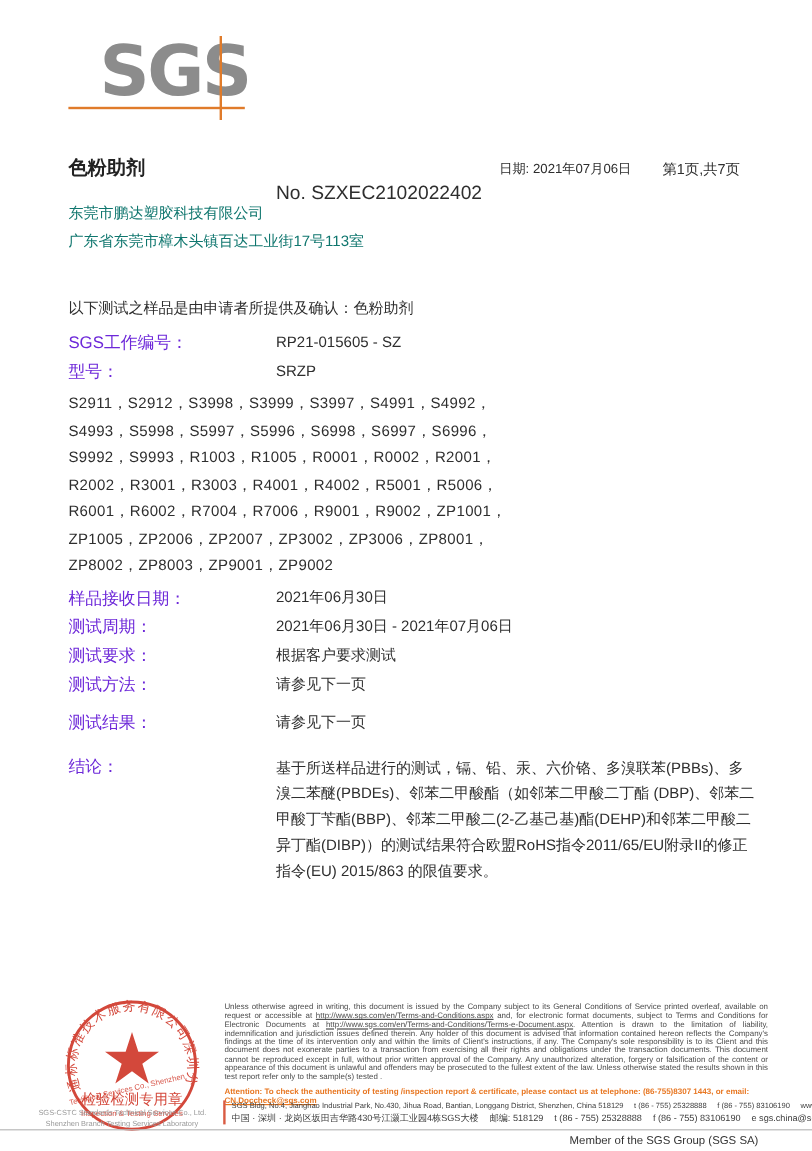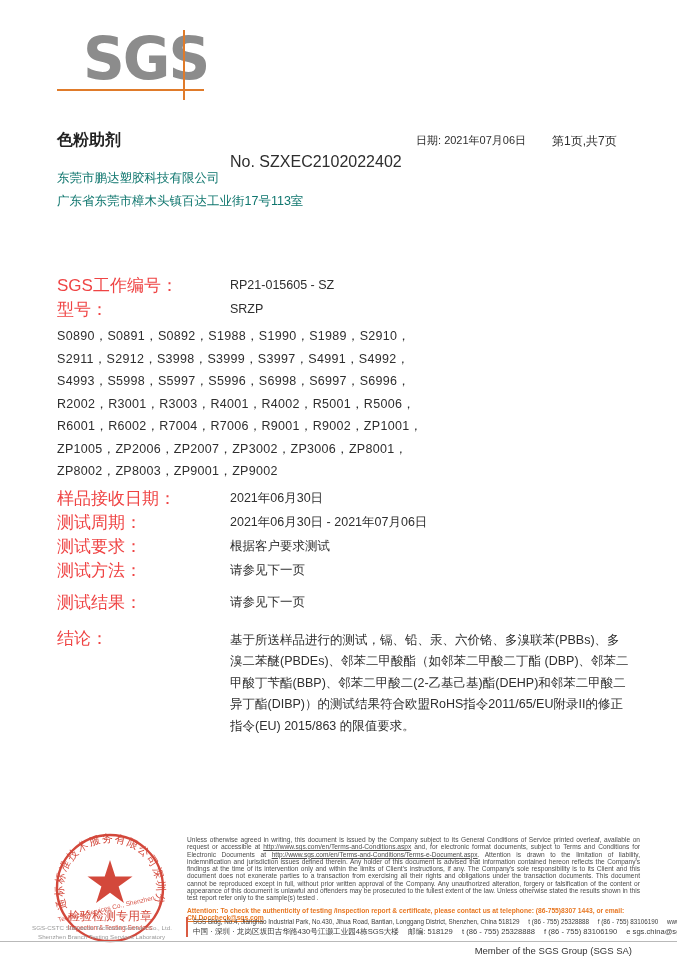--- a/index.html
+++ b/index.html
@@ -23,21 +23,21 @@
   .report-no { position:absolute; left:230px; top:3px; font-size:16px; color:#2e2e2e;margin-top:20px; }
   .report-date { position:absolute; left:416px; top:3px; font-size:11px; color:#2e2e2e; }
   .page-info { position:absolute; left:552px; top:3px; font-size:12px; color:#2e2e2e; }
   
   .applicant { position:absolute; left:57px; top:167px; width:560px; }
   .applicant div { font-size:12.5px; line-height:23px; color:#0f766e; }
   
   .sample-statement { position:absolute; left:57px; top:249px; font-size:12.5px; color:#2e2e2e; }
   .info { position:absolute; left:57px; top:274px; width:580px; }
   .info-row { display:flex; align-items:flex-start; }
-  .info-row .label { width:173px; flex:0 0 173px; font-size:17px; line-height:17px; color:#ef4444; padding:3px 0 4px 0; }
+  .info-row .label { width:173px; flex:0 0 173px; font-size:14px; line-height:17px; color:#6d28d9; padding:3px 0 4px 0; }
   .info-row .value { font-size:12.5px; line-height:17px; color:#2e2e2e; padding:3px 0 4px 0; }
   .ref-line { font-size:12.5px; line-height:22.5px; color:#2e2e2e; letter-spacing:0.3px; }
   .row-result { margin-top:8px; }
   .row-conclusion { margin-top:12px; }
   .row-conclusion .value { width:402px; line-height:21.5px; }
   
   .disclaimer {
     position:absolute; left:187px; top:836px; width:453px;
     font-size:6.6px; line-height:7.3px; color:#4c4c4c; text-align:justify;
   }
@@ -82,35 +82,36 @@
     <span class="report-no"><span>No.</span> <span>SZXEC2102022402</span></span>
     <span class="report-date"><span>日期:</span> <span>2021年07月06日</span></span>
     <span class="page-info">第1页,共7页</span>
   </div>
 
   <div class="applicant">
     <div>东莞市鹏达塑胶科技有限公司</div>
     <div>广东省东莞市樟木头镇百达工业街17号113室</div>
   </div>
 
+  <div class="sample-statement">以下测试之样品是由申请者所提供及确认：色粉助剂</div>
 
   <div class="info">
     <div class="info-row">
       <span class="label">SGS工作编号：</span>
       <span class="value">RP21-015605 - SZ</span>
     </div>
     <div class="info-row">
       <span class="label">型号：</span>
       <span class="value">SRZP</span>
     </div>
     <div class="info-row">
       <span class="value">
-        <div class="ref-line">S0890，S0891，S0892，S1988，S1990，S1989，S2910，</div>
         <div class="ref-line">S2911，S2912，S3998，S3999，S3997，S4991，S4992，</div>
         <div class="ref-line">S4993，S5998，S5997，S5996，S6998，S6997，S6996，</div>
+        <div class="ref-line">S9992，S9993，R1003，R1005，R0001，R0002，R2001，</div>
         <div class="ref-line">R2002，R3001，R3003，R4001，R4002，R5001，R5006，</div>
         <div class="ref-line">R6001，R6002，R7004，R7006，R9001，R9002，ZP1001，</div>
         <div class="ref-line">ZP1005，ZP2006，ZP2007，ZP3002，ZP3006，ZP8001，</div>
         <div class="ref-line">ZP8002，ZP8003，ZP9001，ZP9002</div>
       </span>
     </div>
     <div class="info-row">
       <span class="label">样品接收日期：</span>
       <span class="value">2021年06月30日</span>
     </div>

